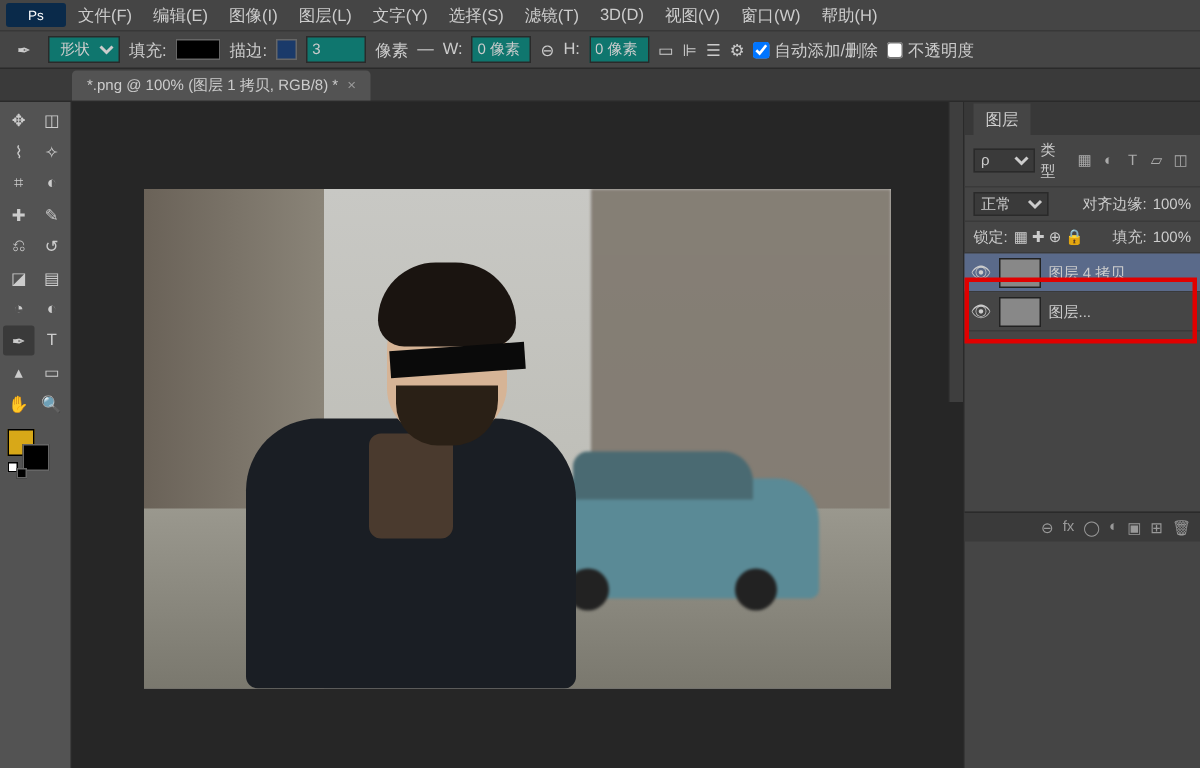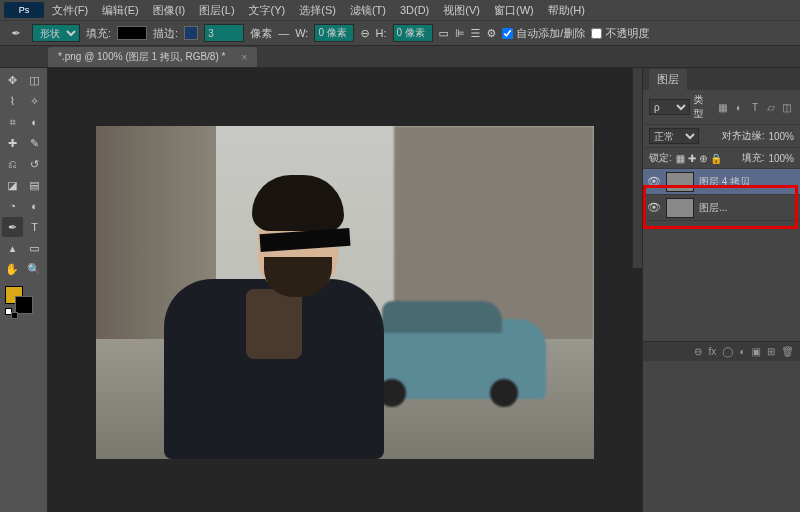--- a/index.html
+++ b/index.html
@@ -9,21 +9,21 @@
 .menubar .mitem { padding: 2px 6px; cursor: default; }
 .optbar { background: #454545; height: 26px; display: flex; align-items: center; padding: 0 6px; gap: 6px; border-top: 1px solid #383838; border-bottom: 1px solid #2a2a2a; }
 .optbar .ico { width: 20px; height: 20px; display: flex; align-items: center; justify-content: center; }
 .optbar select,.optbar input { background: #0f766e; color: #ccc; border: 1px solid #2a2a2a; height: 18px; font-size: 10px; padding: 0 3px; }
 .optbar .swatch { width: 30px; height: 14px; background: #000; border: 1px solid #666; }
 .optbar .blueswatch { width: 14px; height: 14px; background: #1a3a6a; border: 1px solid #666; }
 .optbar .numfield { width: 40px; }
 .optbar .chk { display: flex; align-items: center; gap: 3px; }
 .optbar input[type=checkbox]{ width:11px; height:11px; }
 .tabbar { background: #3a3a3a; height: 22px; display: flex; align-items: flex-end; padding-left: 48px; border-bottom: 1px solid #2a2a2a; }
-.tabbar .tab { background: #535353; padding: 3px 10px; font-size: 10px; border-top-left-radius: 3px; border-top-right-radius: 3px; display: flex; align-items: center; gap: 16px; }
+.tabbar .tab { background: #535353; padding: 3px 10px; font-size: 10px; border-top-left-radius: 3px; border-top-right-radius: 3px; display: flex; align-items: center; gap: 6px; }
 .tabbar .tab .x { color: #999; }
 .workspace { position: absolute; top: 68px; left: 0; right: 0; bottom: 0; display: flex; }
 .toolbox { width: 48px; background: #535353; border-right: 1px solid #2a2a2a; padding: 2px; display: flex; flex-wrap: wrap; gap: 1px; align-content: flex-start; }
 .tool { width: 21px; height: 20px; display: flex; align-items: center; justify-content: center; color: #ccc; border-radius: 2px; }
 .tool.sel { background: #3a3a3a; }
 .toolbox .colors { width: 44px; height: 34px; position: relative; margin-top: 4px; }
 .toolbox .fg { position: absolute; width: 18px; height: 18px; background: #d8a818; border: 1px solid #000; left: 3px; top: 2px; }
 .toolbox .bg { position: absolute; width: 18px; height: 18px; background: #000; border: 1px solid #666; left: 13px; top: 12px; }
 .toolbox .mini { position:absolute; width:7px; height:7px; background:#fff; border:1px solid #000; left:3px; top:24px;}
 .toolbox .mini2 { position:absolute; width:7px; height:7px; background:#000; border:1px solid #666; left:9px; top:28px;}

